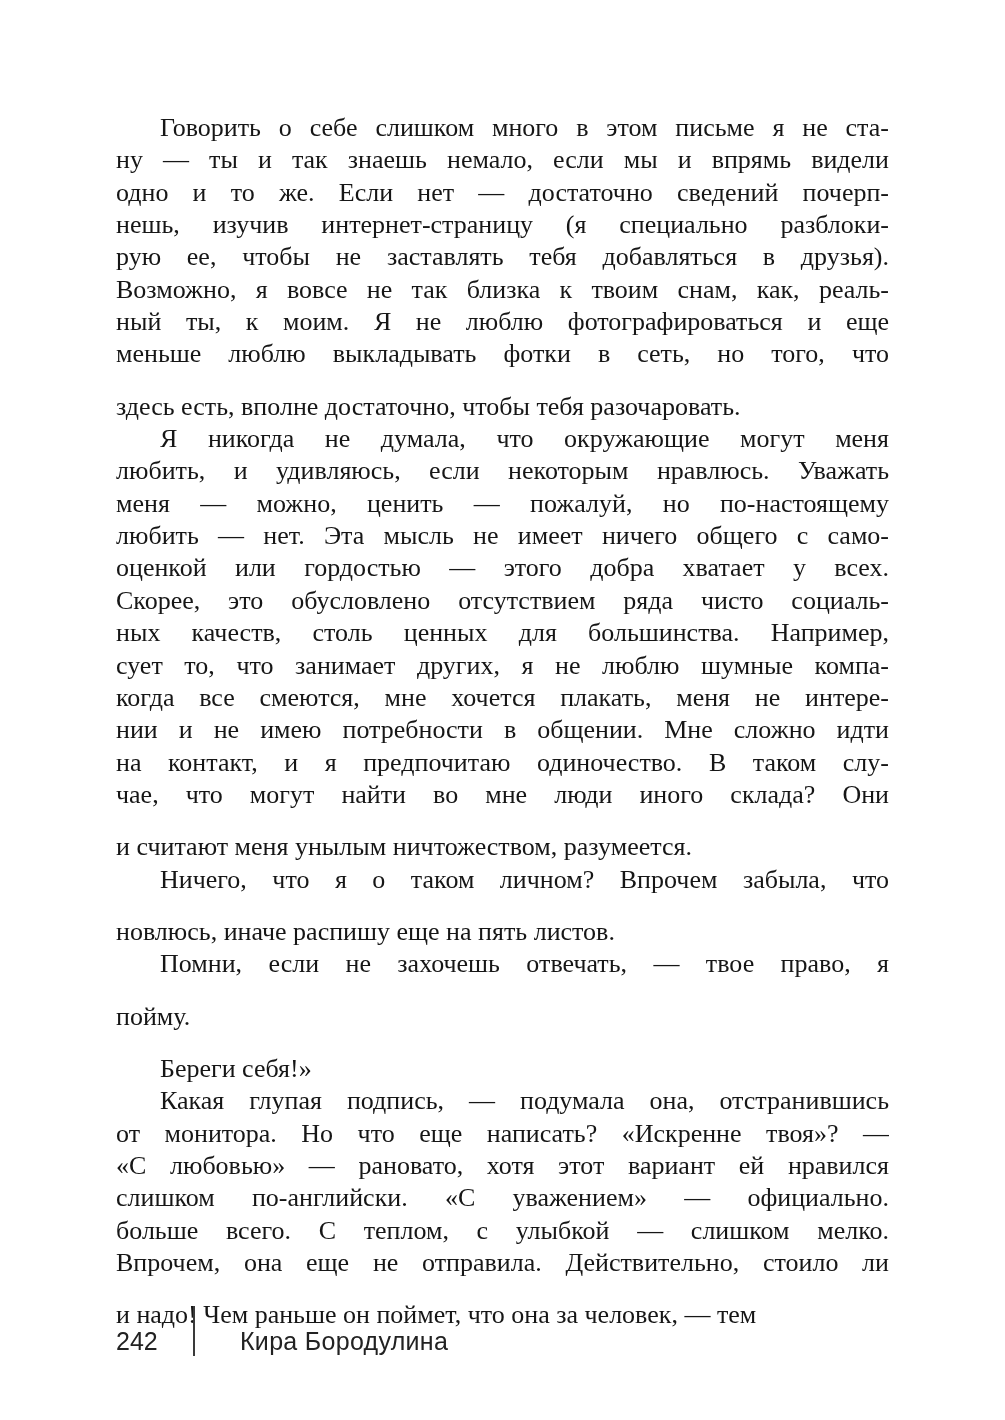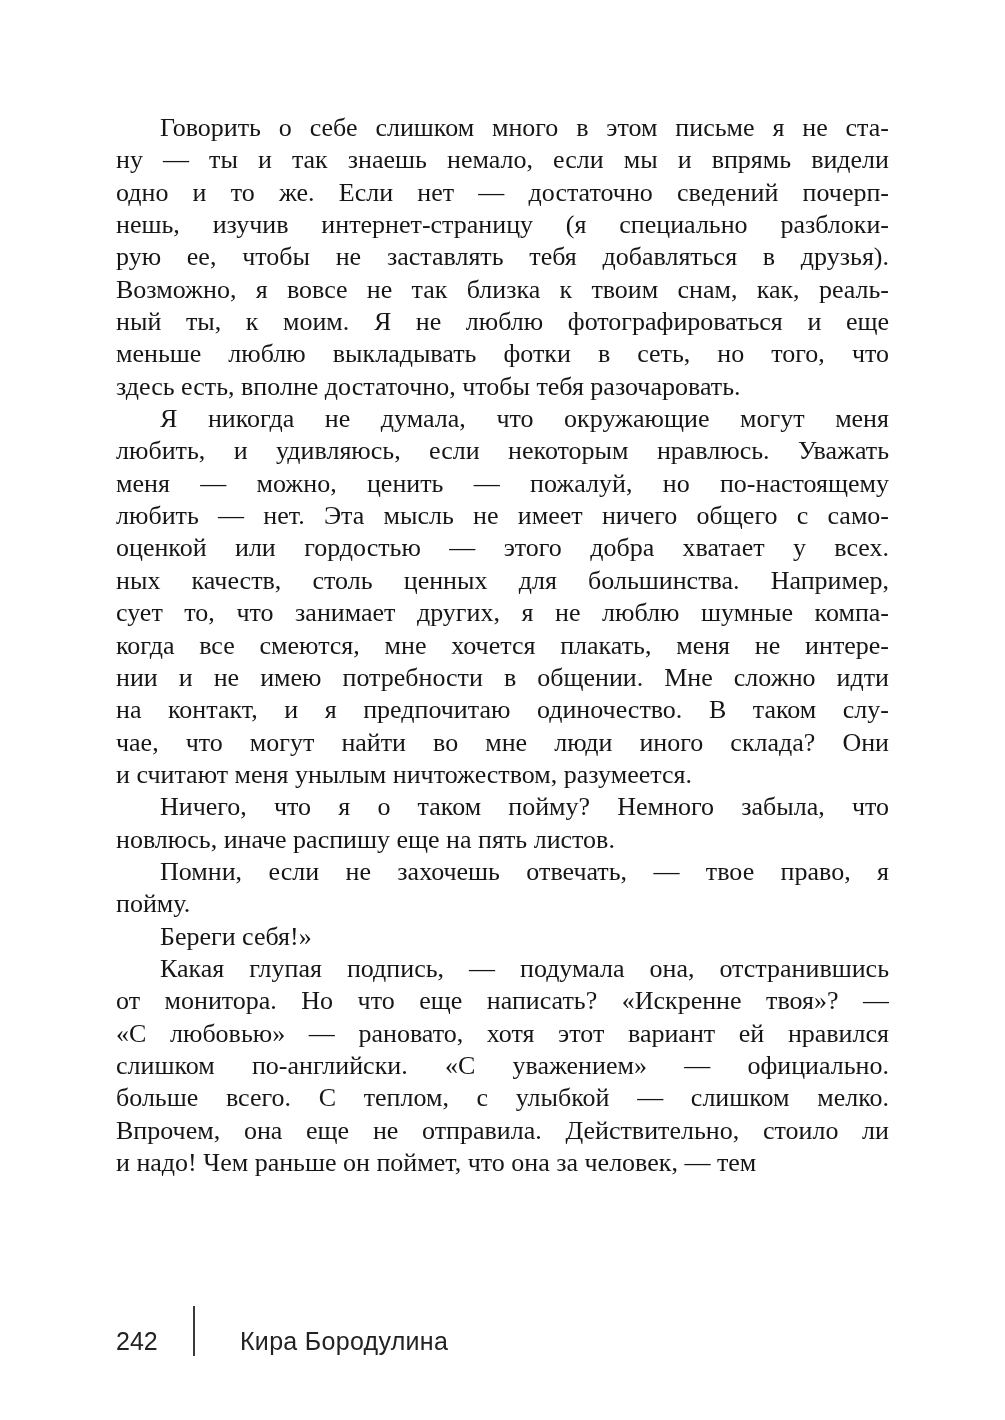--- a/index.html
+++ b/index.html
@@ -31,20 +31,21 @@
     height: 32.35px;
     text-align: justify;
     text-align-last: justify;
     overflow: hidden;
   }
   .line.first {
     padding-left: 44px;
   }
   .line.last {
     text-align-last: left;
+    margin-top: 20px;
   }
   .footer {
     position: absolute;
     left: 116px;
     top: 1304px;
     height: 52px;
     display: flex;
     align-items: flex-end;
     font-family: "Liberation Sans", sans-serif;
     font-size: 25px;
@@ -78,30 +79,31 @@
       <div class="line">ный ты, к моим. Я не люблю фотографироваться и еще</div>
       <div class="line">меньше люблю выкладывать фотки в сеть, но того, что</div>
       <div class="line last">здесь есть, вполне достаточно, чтобы тебя разочаровать.</div>
     </div>
     <div class="paragraph">
       <div class="line first">Я никогда не думала, что окружающие могут меня</div>
       <div class="line">любить, и удивляюсь, если некоторым нравлюсь. Уважать</div>
       <div class="line">меня — можно, ценить — пожалуй, но по-настоящему</div>
       <div class="line">любить — нет. Эта мысль не имеет ничего общего с само-</div>
       <div class="line">оценкой или гордостью — этого добра хватает у всех.</div>
+      <div class="line">Скорее, это обусловлено отсутствием ряда чисто социаль-</div>
       <div class="line">ных качеств, столь ценных для большинства. Например,</div>
       <div class="line">сует то, что занимает других, я не люблю шумные компа-</div>
       <div class="line">когда все смеются, мне хочется плакать, меня не интере-</div>
       <div class="line">нии и не имею потребности в общении. Мне сложно идти</div>
       <div class="line">на контакт, и я предпочитаю одиночество. В таком слу-</div>
       <div class="line">чае, что могут найти во мне люди иного склада? Они</div>
       <div class="line last">и считают меня унылым ничтожеством, разумеется.</div>
     </div>
     <div class="paragraph">
-      <div class="line first">Ничего, что я о таком пойму? Немного забыла, что</div>
+      <div class="line first">Ничего, что я о таком личном? Впрочем забыла, что</div>
       <div class="line last">новлюсь, иначе распишу еще на пять листов.</div>
     </div>
     <div class="paragraph">
       <div class="line first">Помни, если не захочешь отвечать, — твое право, я</div>
       <div class="line last">пойму.</div>
     </div>
     <div class="paragraph">
       <div class="line first last">Береги себя!»</div>
     </div>
     <div class="paragraph">

